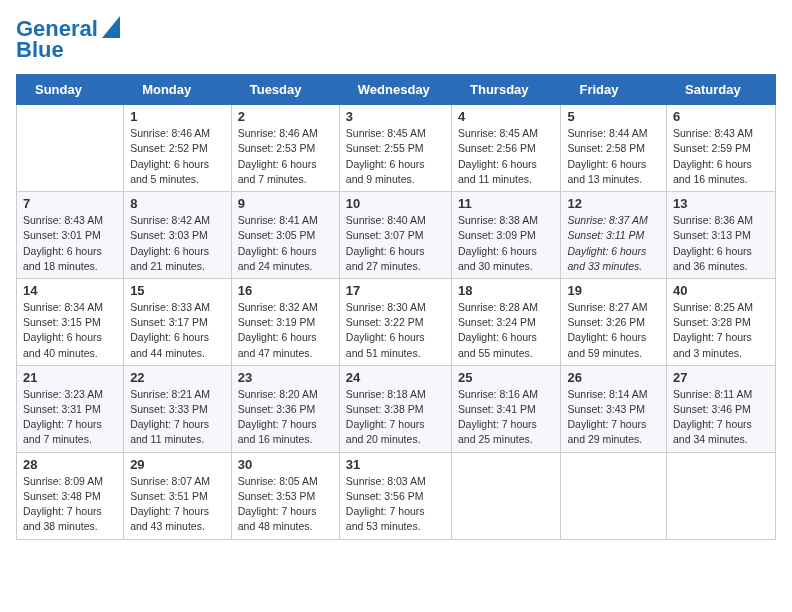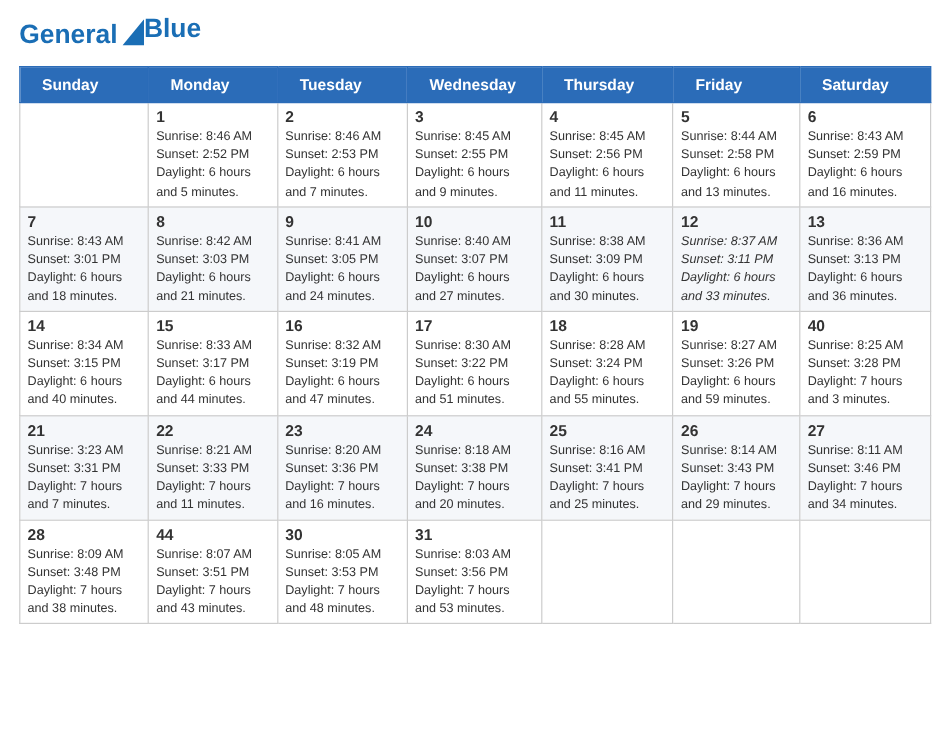--- a/index.html
+++ b/index.html
@@ -81,21 +81,21 @@
     }
     .empty-cell {
       background: #f9f9f9;
     }
   </style>
 </head>
 <body>
 
 <div class="header">
   <div class="logo">
-    <div style="display:flex;flex-direction:row;align-items:flex-start;">
+    <div style="display:flex;flex-direction:column;align-items:flex-start;">
       <div style="display:flex;align-items:center;">
         <span class="logo-text"><span>General</span></span>
         <div style="display:inline-block;margin-left:4px;margin-top:0;">
           <svg width="18" height="22" viewBox="0 0 18 22">
             <polygon points="0,22 18,22 18,0" fill="#1a6eb5"></polygon>
           </svg>
         </div>
       </div>
       <span class="logo-text" style="color:#1a6eb5;margin-top:-4px;">Blue</span>
     </div>
@@ -319,21 +319,21 @@
       </tr>
       <tr>
         <td>
           <span class="day-number">28</span>
           <div class="day-info" style="white-space: pre-line;">Sunrise: 8:09 AM
 Sunset: 3:48 PM
 Daylight: 7 hours
 and 38 minutes.</div>
         </td>
         <td>
-          <span class="day-number">44</span>
+          <span class="day-number">29</span>
           <div class="day-info" style="white-space: pre-line;">Sunrise: 8:07 AM
 Sunset: 3:51 PM
 Daylight: 7 hours
 and 43 minutes.</div>
         </td>
         <td>
           <span class="day-number">30</span>
           <div class="day-info" style="white-space: pre-line;">Sunrise: 8:05 AM
 Sunset: 3:53 PM
 Daylight: 7 hours

